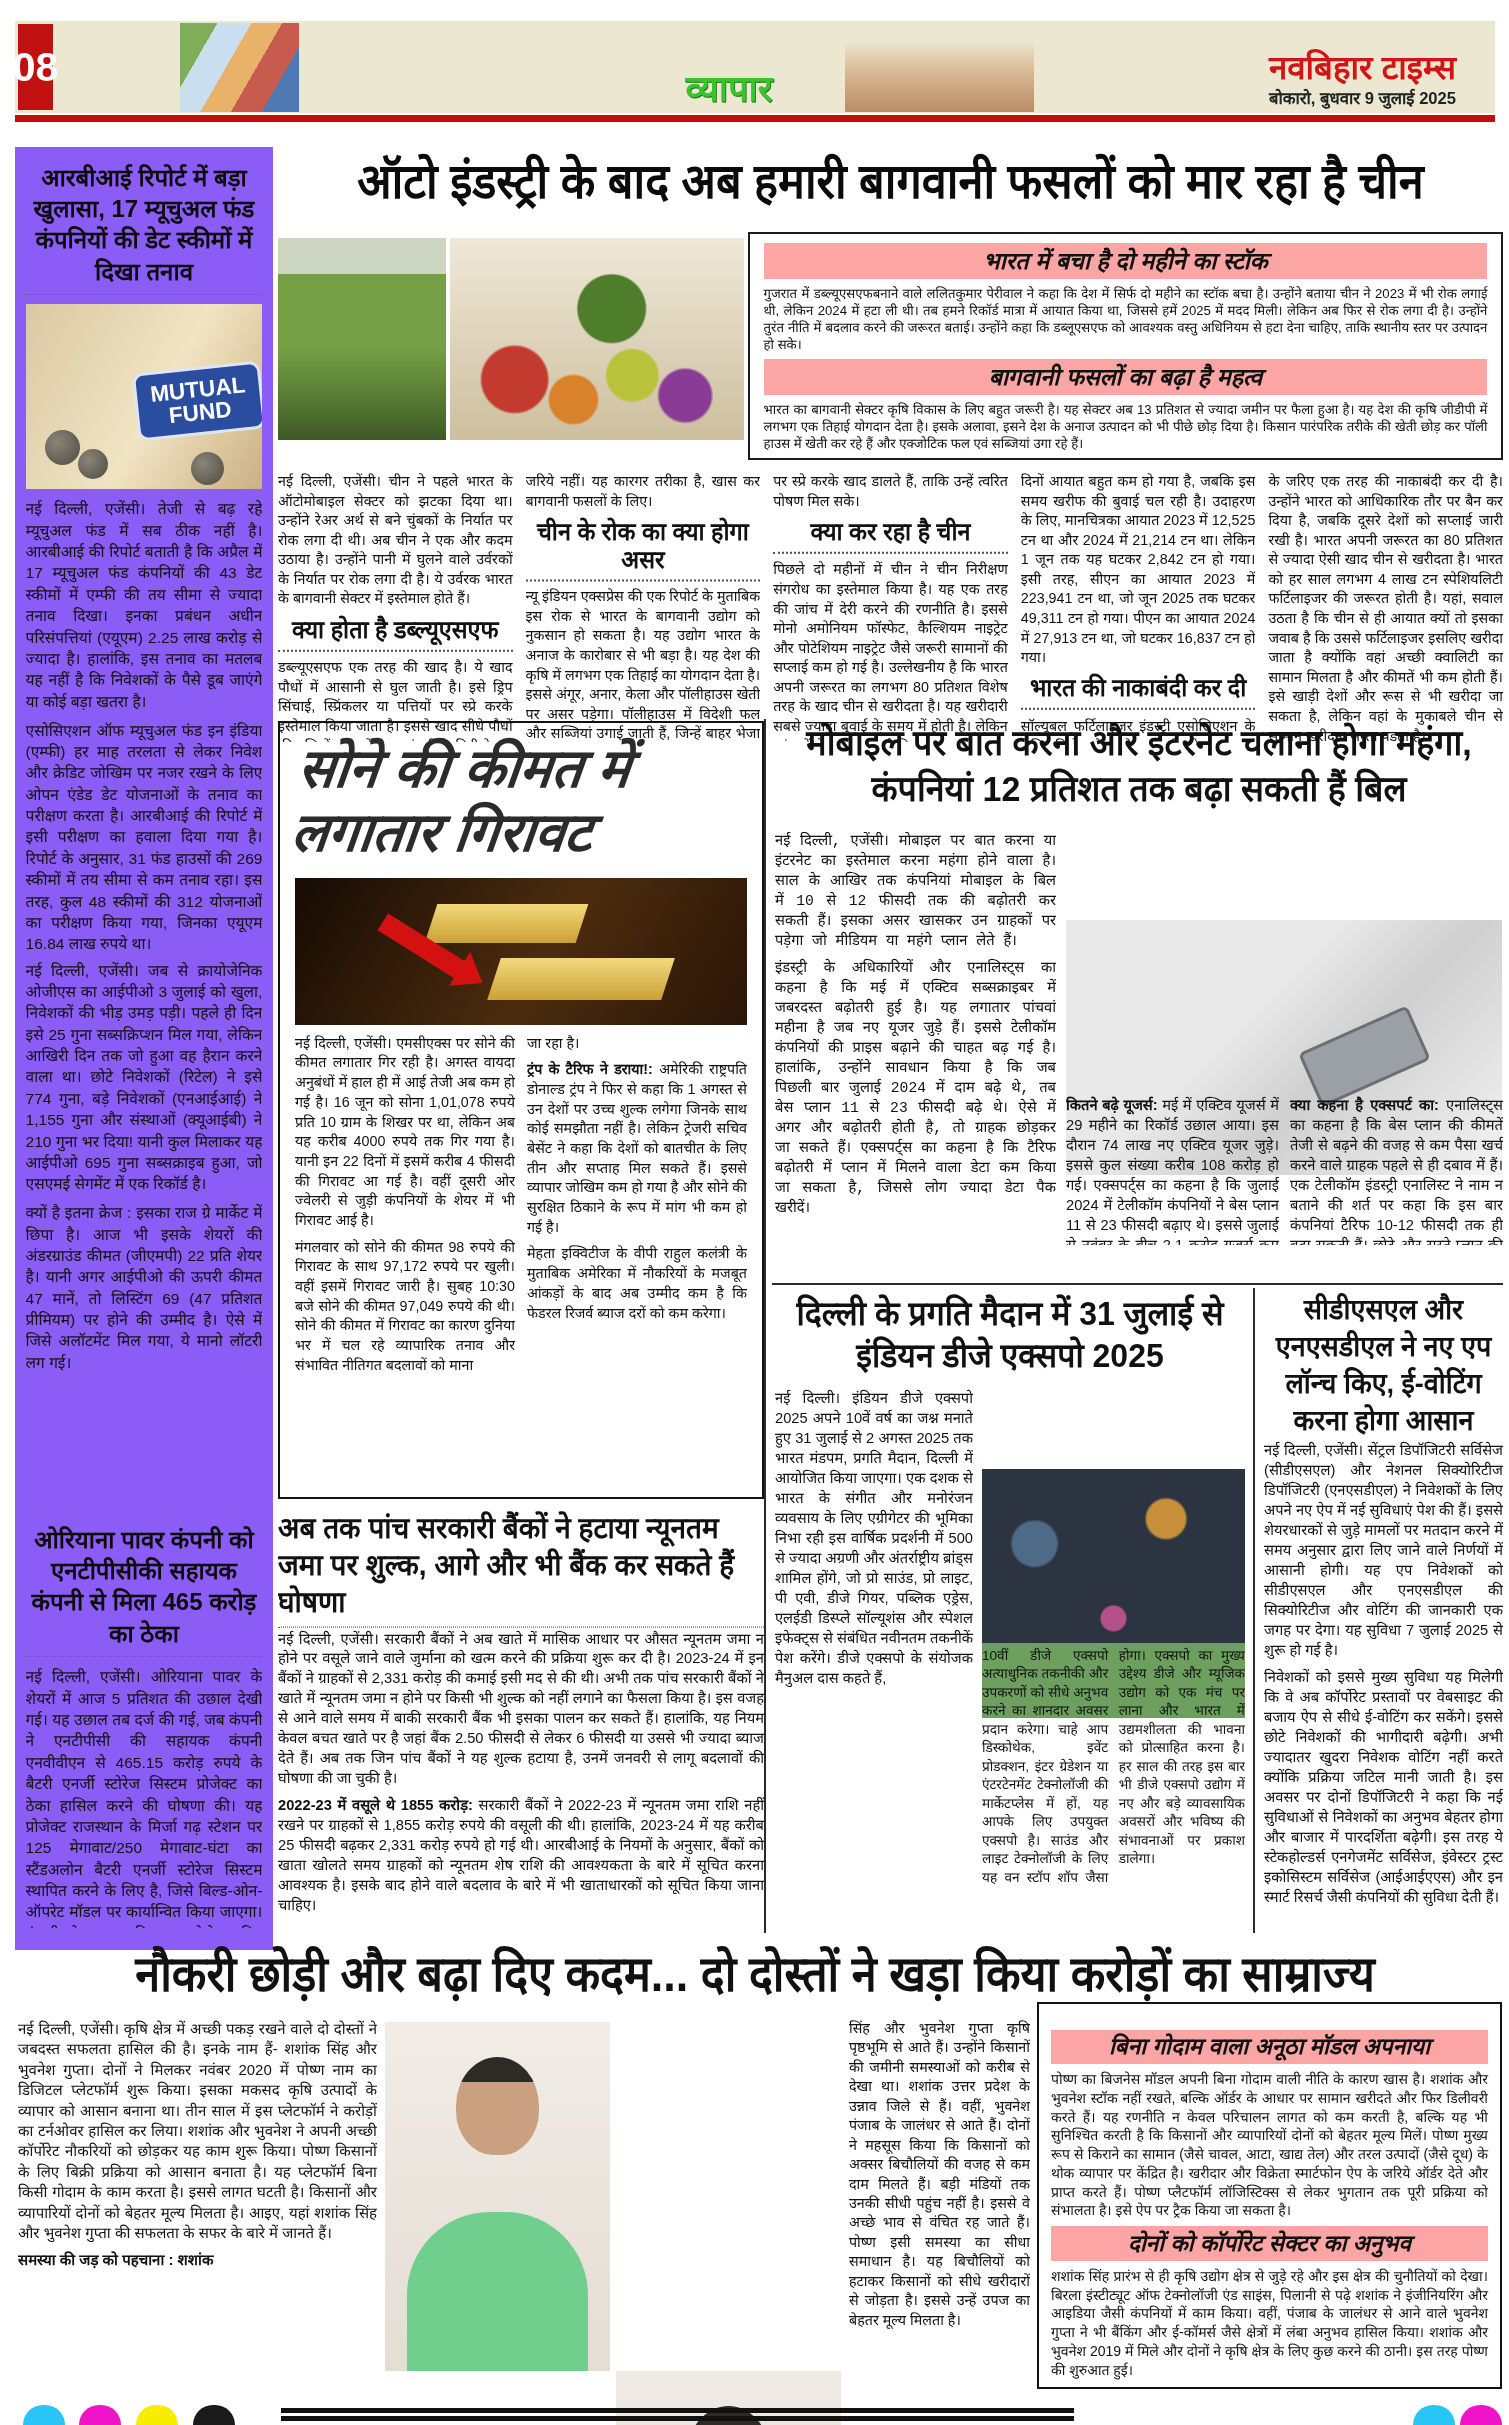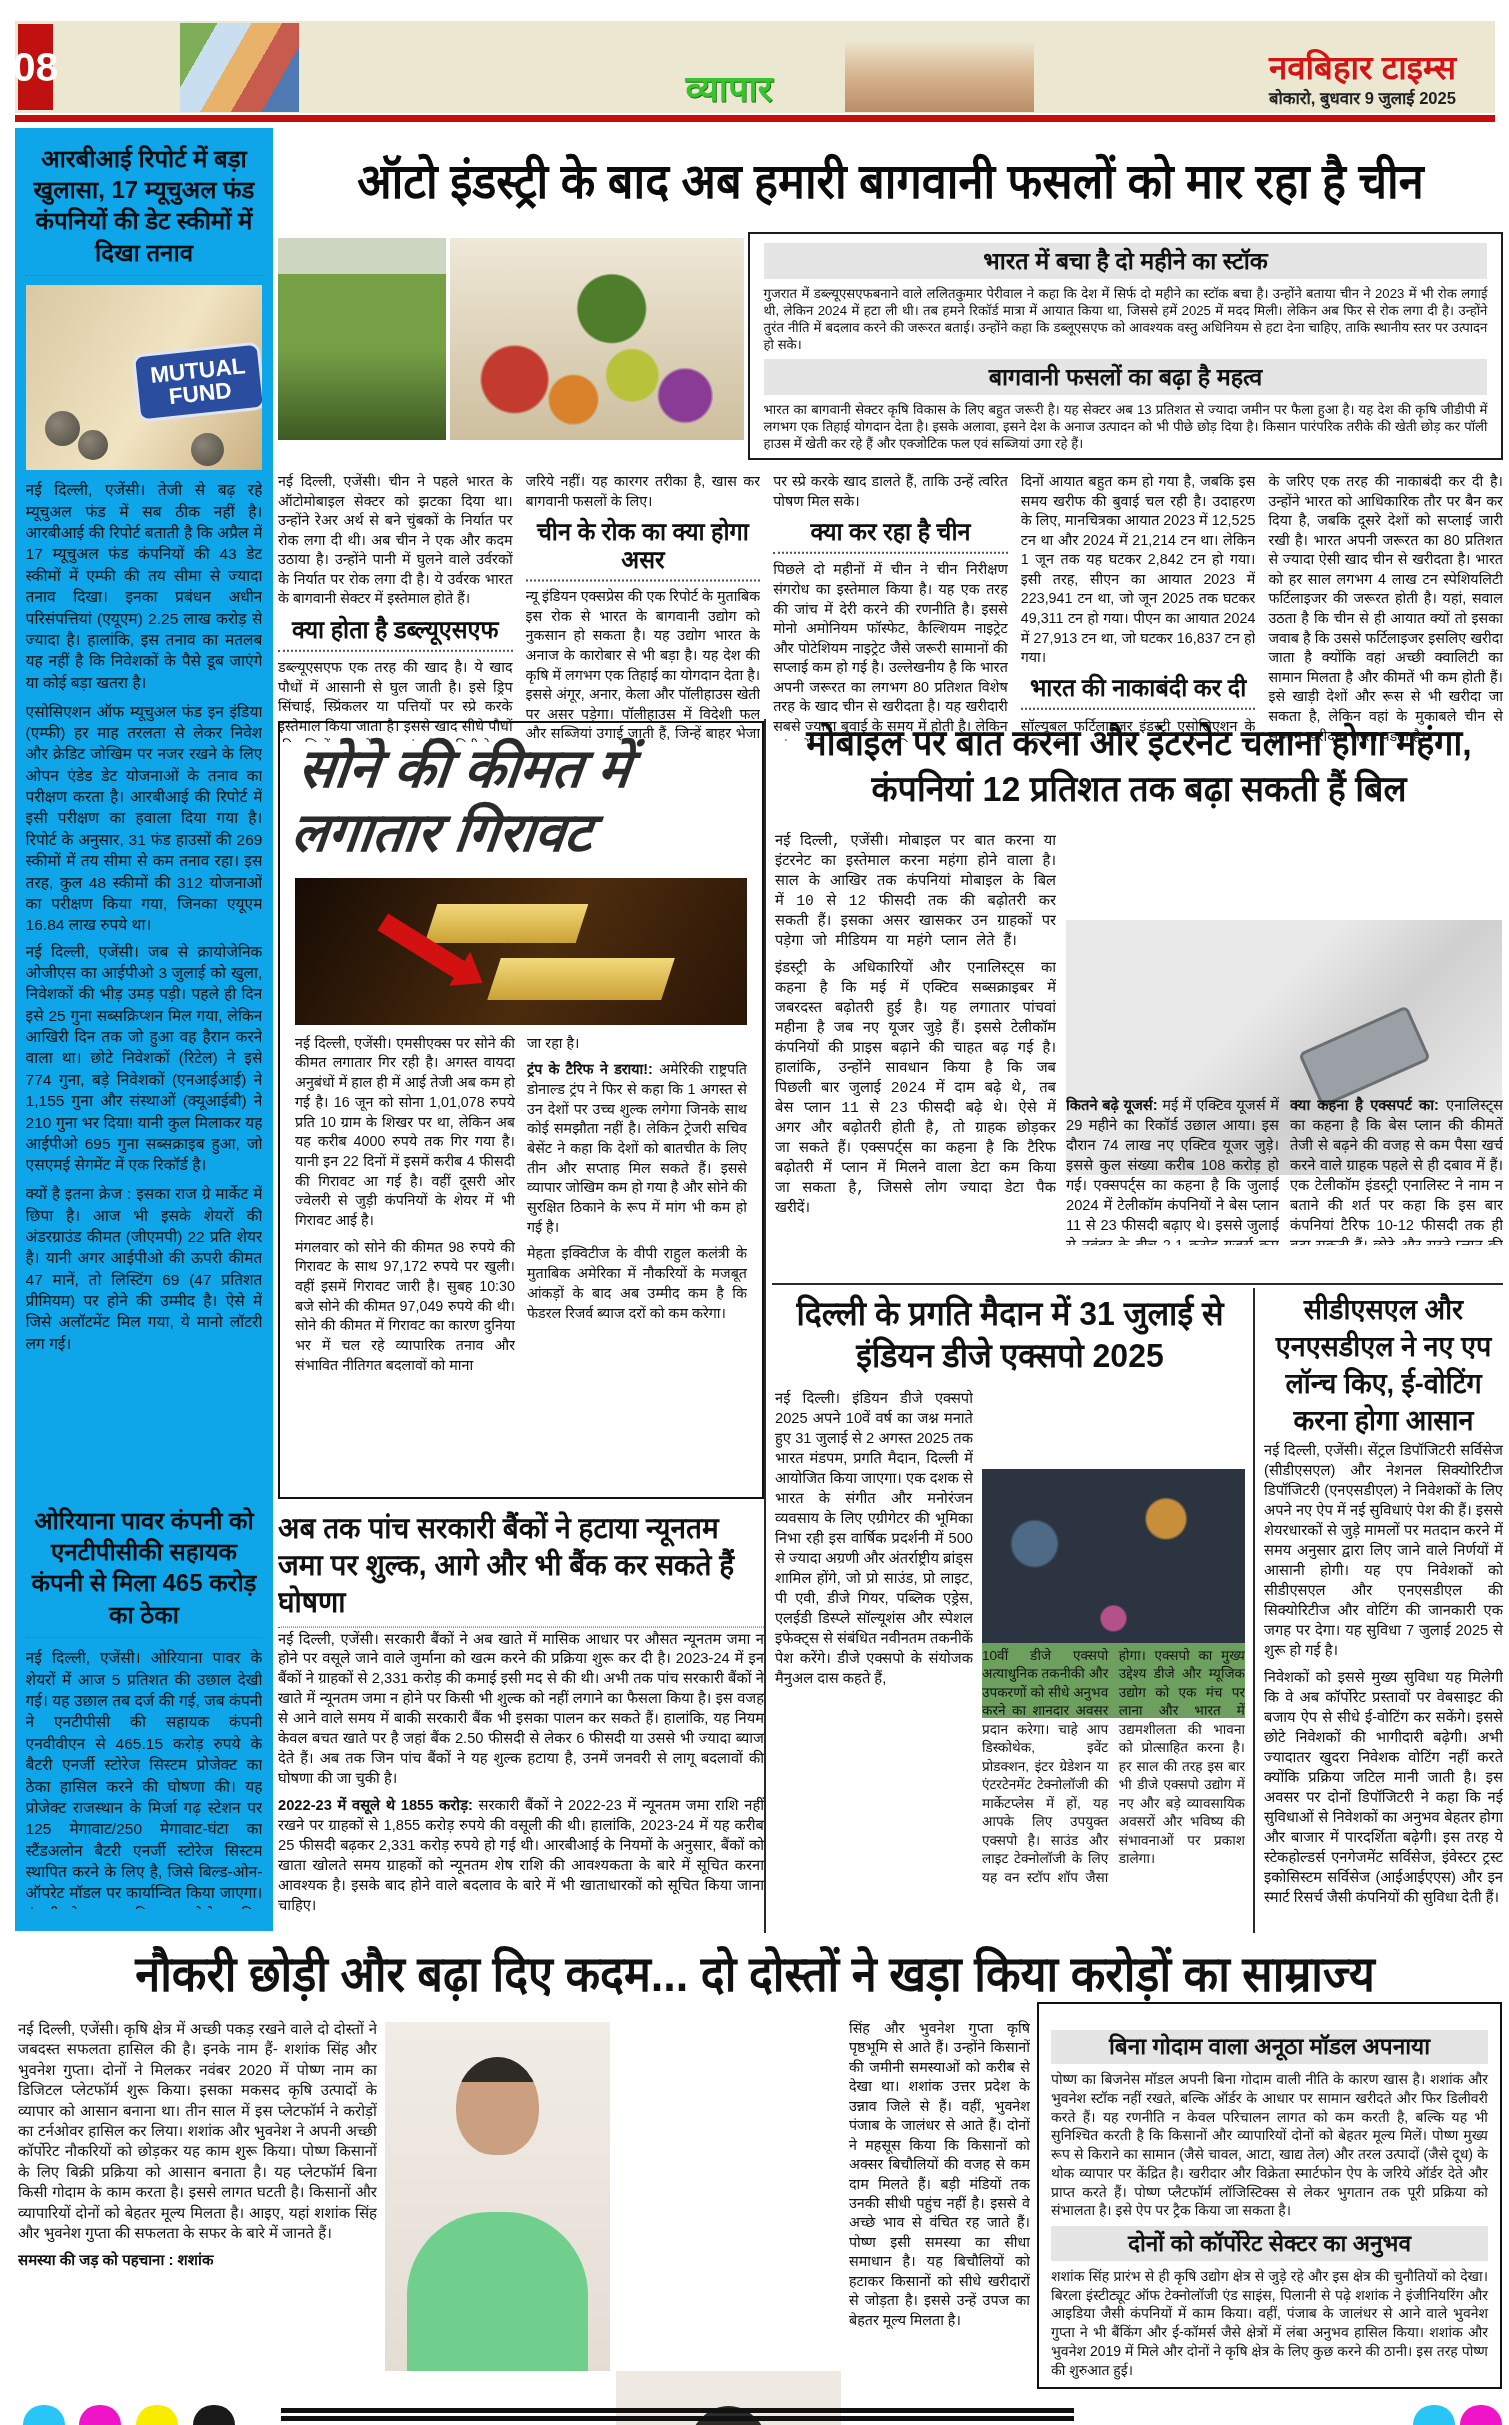--- a/index.html
+++ b/index.html
@@ -17,21 +17,21 @@
   .montage{left:165px;top:1.5px;width:119px;height:89px;
            background:linear-gradient(120deg,#7fae58 0 22%,#c9dff0 22% 42%,#e8b26a 42% 60%,#c75b4e 60% 78%,#4e79b2 78% 100%);}
   .sectiontitle{left:627px;top:42px;width:174px;font-size:36px;font-weight:800;color:#38c42d;
                 text-shadow:0.8px 0.8px 0 #1d6b12;text-align:center;}
   .statue{left:830px;top:1.5px;width:189px;height:89px;
           background:linear-gradient(180deg,#ece7d2 0 20%,#d9b894 55%,#b98d66 100%);}
   .masthead{left:1219px;top:22.6px;width:257px;font-size:33px;font-weight:800;color:#d21414;text-align:center;}
   .dateline{left:1219px;top:65px;width:257px;font-size:16.6px;font-weight:700;color:#222;text-align:center;}
   .redrule{left:15px;top:115px;width:1480px;height:6.8px;background:#c40d0d;}
   
-  .leftcol{left:15px;top:128px;width:258px;height:1803px;background:#0ea5e9;box-sizing:border-box;padding:10.6px 10.6px;}
+  .leftcol{left:15px;top:147px;width:258px;height:1803px;background:#8b5cf6;box-sizing:border-box;padding:10.6px 10.6px;}
   .lc-head{font-size:24px;font-weight:800;line-height:1.3;text-align:center;color:#0d0d0d;
            border-bottom:1.5px dotted #666;padding-bottom:7.5px;margin:4.5px 0 9px;}
   .lc-body{font-size:15.5px;line-height:1.38;text-align:justify;}
   .lc-body p{margin:0 0 7.5px;}
   .lc-art{overflow:hidden;}
   .mfphoto{height:185px;background:linear-gradient(120deg,#d9c9a3,#f1e4c2 55%,#cbb083);position:relative;margin:3px 0 9px;}
   .mfbadge{position:absolute;left:46%;top:34%;width:113px;background:#2b4da0;border:3px solid #dfe5f2;border-radius:10.6px;
            color:#fff;font-weight:800;font-size:22.6px;line-height:1.05;text-align:center;padding:7.5px 4.5px;transform:rotate(-6deg);}
   .coin{position:absolute;border-radius:50%;background:radial-gradient(circle at 35% 35%,#8b8577,#4e4a40);}
   
@@ -42,21 +42,21 @@
                background:linear-gradient(180deg,#cdd6c0 0 18%,#76a045 18% 55%,#3d5a24 100%);}
   .vegphoto{left:172px;top:83px;width:294px;height:202px;
             background:radial-gradient(circle at 22% 70%,#c23b2e 0 12%,transparent 13%),
                        radial-gradient(circle at 42% 80%,#d9822b 0 10%,transparent 11%),
                        radial-gradient(circle at 62% 68%,#b8c23a 0 11%,transparent 12%),
                        radial-gradient(circle at 80% 78%,#8a3b96 0 9%,transparent 10%),
                        radial-gradient(circle at 55% 35%,#4e7d2c 0 16%,transparent 17%),
                        linear-gradient(180deg,#efe8d8,#cdbf9e);}
   .chinabox{left:470px;top:77px;width:755px;height:228px;border:2.3px solid #1d1d1d;background:#fff;
             box-sizing:border-box;padding:7.5px 13.6px;overflow:hidden;}
-  .ybar{background:#e5e5e5;font-weight:800;font-size:23.4px;line-height:1.2;text-align:center;padding:3.8px 0;margin:1.5px 0 6px;}
+  .ybar{background:#fca5a5;font-weight:800;font-size:23.4px;line-height:1.2;text-align:center;padding:3.8px 0;margin:1.5px 0 6px;font-style:italic;}
   .boxtext{font-size:13.2px;line-height:1.3;text-align:justify;margin:0 0 6px;}
   .chinacols{left:0;top:317px;width:1225px;height:270px;display:flex;gap:13px;}
   .ccol{flex:1;overflow:hidden;font-size:14.3px;line-height:1.37;text-align:justify;}
   .ccol p{margin:0 0 6px;}
   .subhead{font-weight:800;font-size:23.4px;line-height:1.15;text-align:center;border-bottom:2.3px dotted #555;
            padding-bottom:5.3px;margin:7.5px 0 7.5px;transform:scaleY(1.05);}
   
   .div-v1{left:764px;top:719px;width:1.5px;height:1214px;background:#2a2a2a;}
   .div-v2{left:1253px;top:1288px;width:1.5px;height:645px;background:#2a2a2a;}
   .div-h1{left:772px;top:1283px;width:731px;height:1.5px;background:#2a2a2a;}

